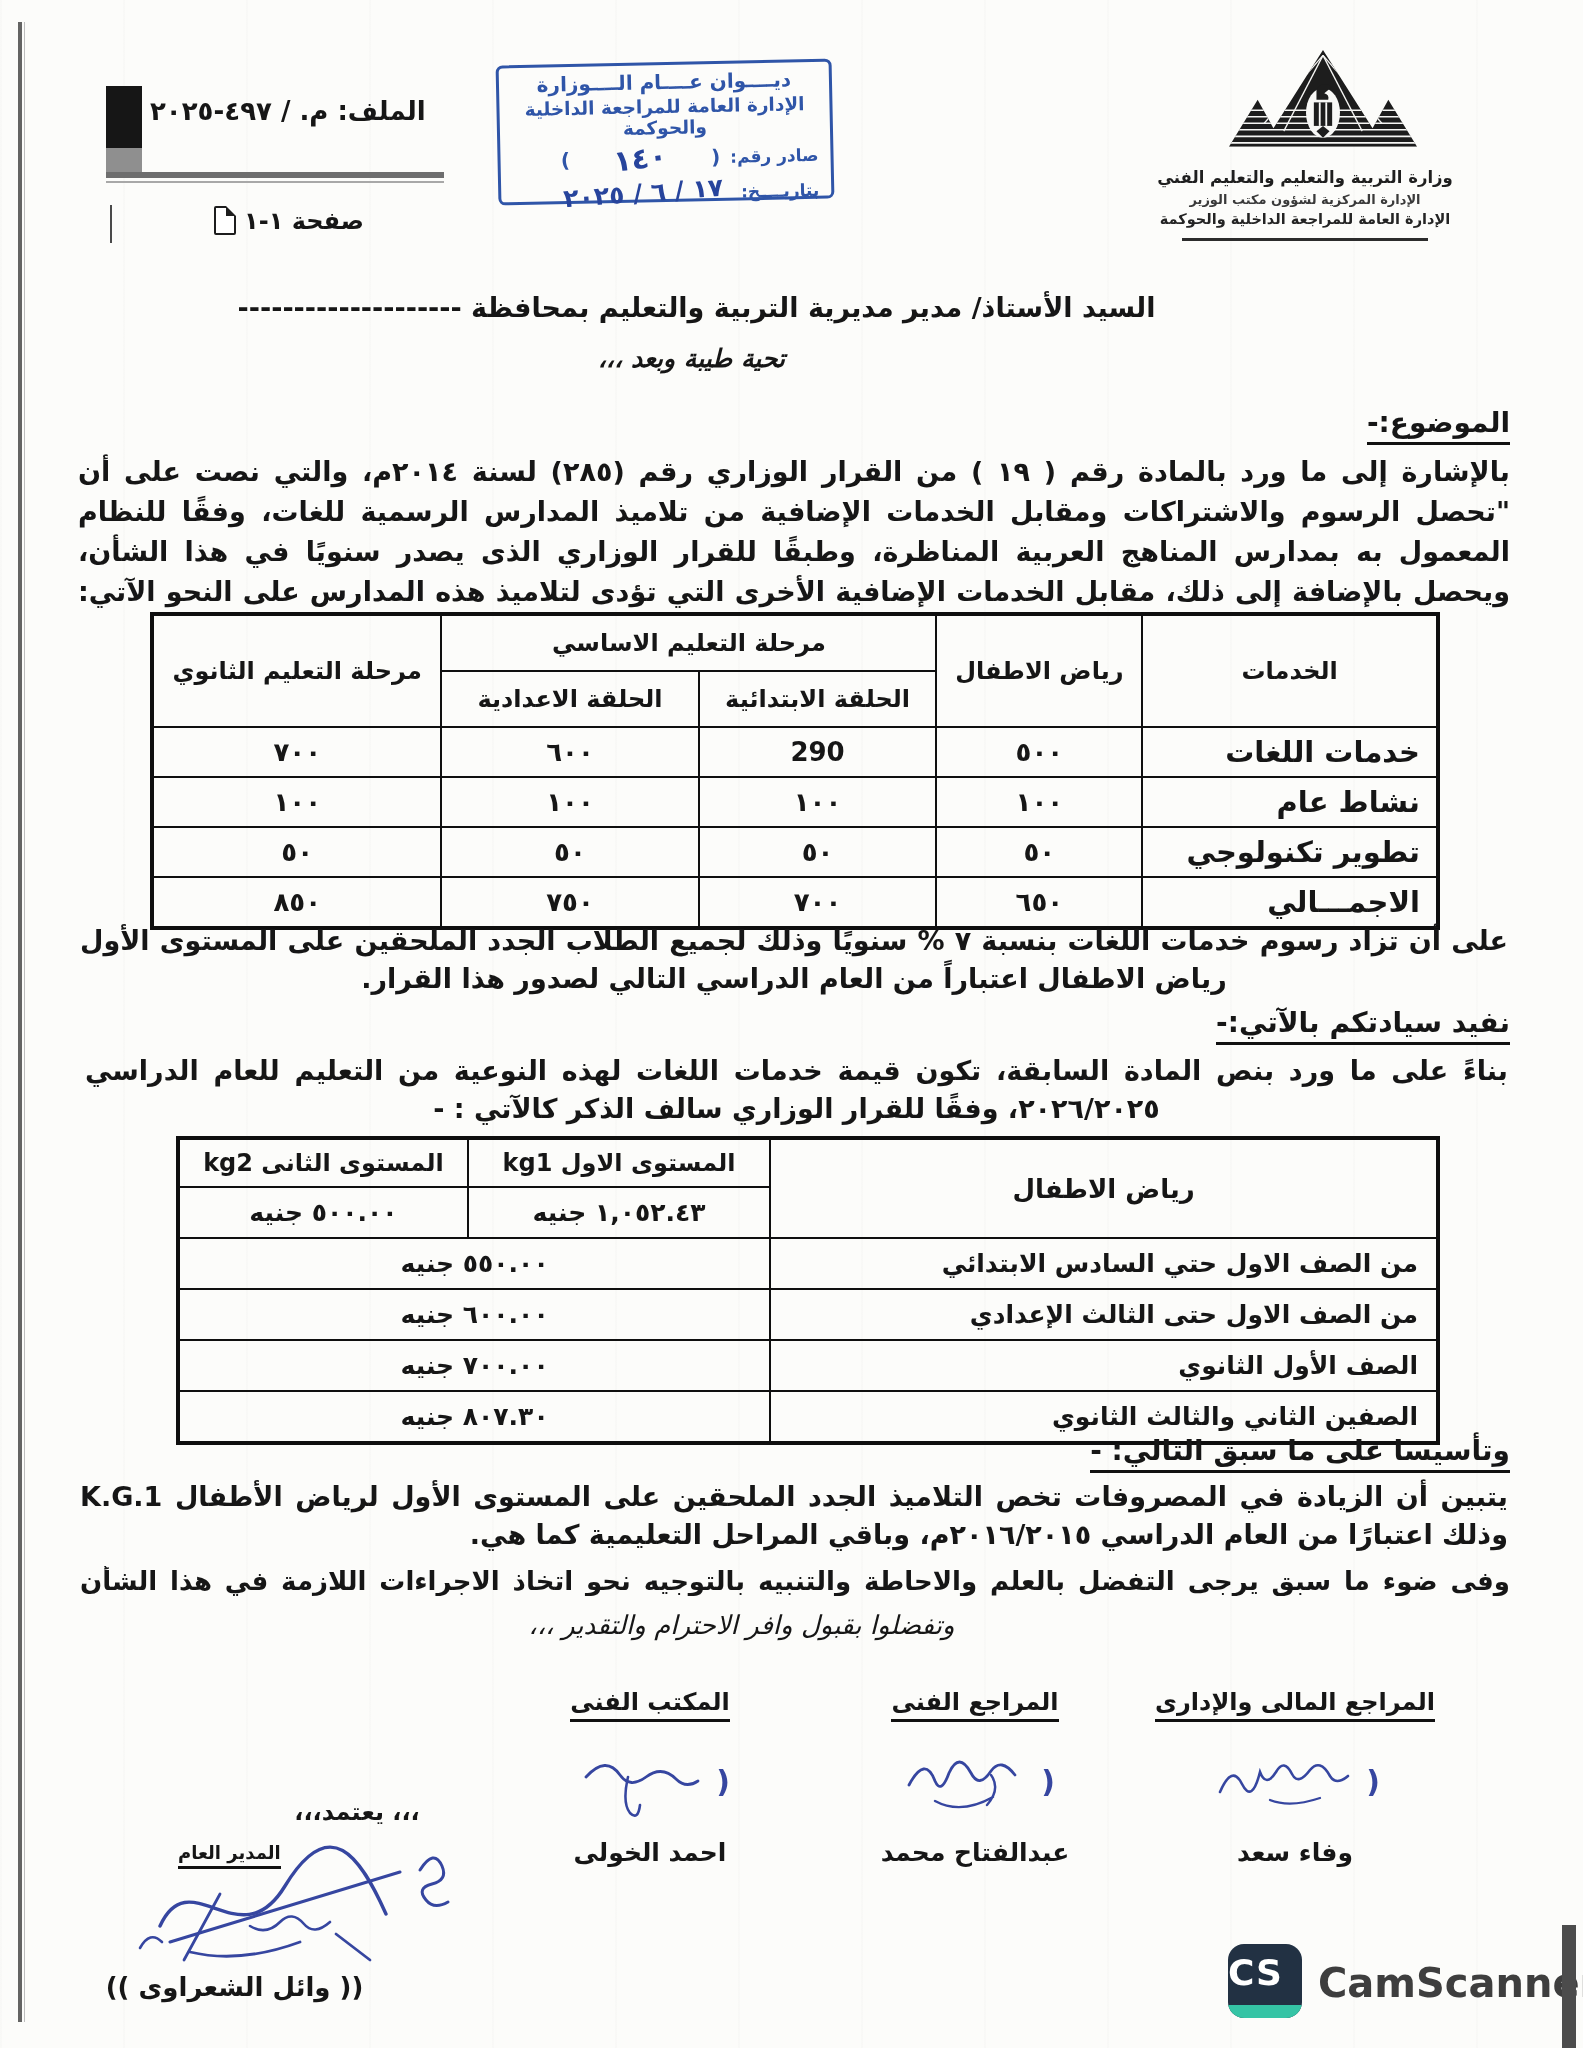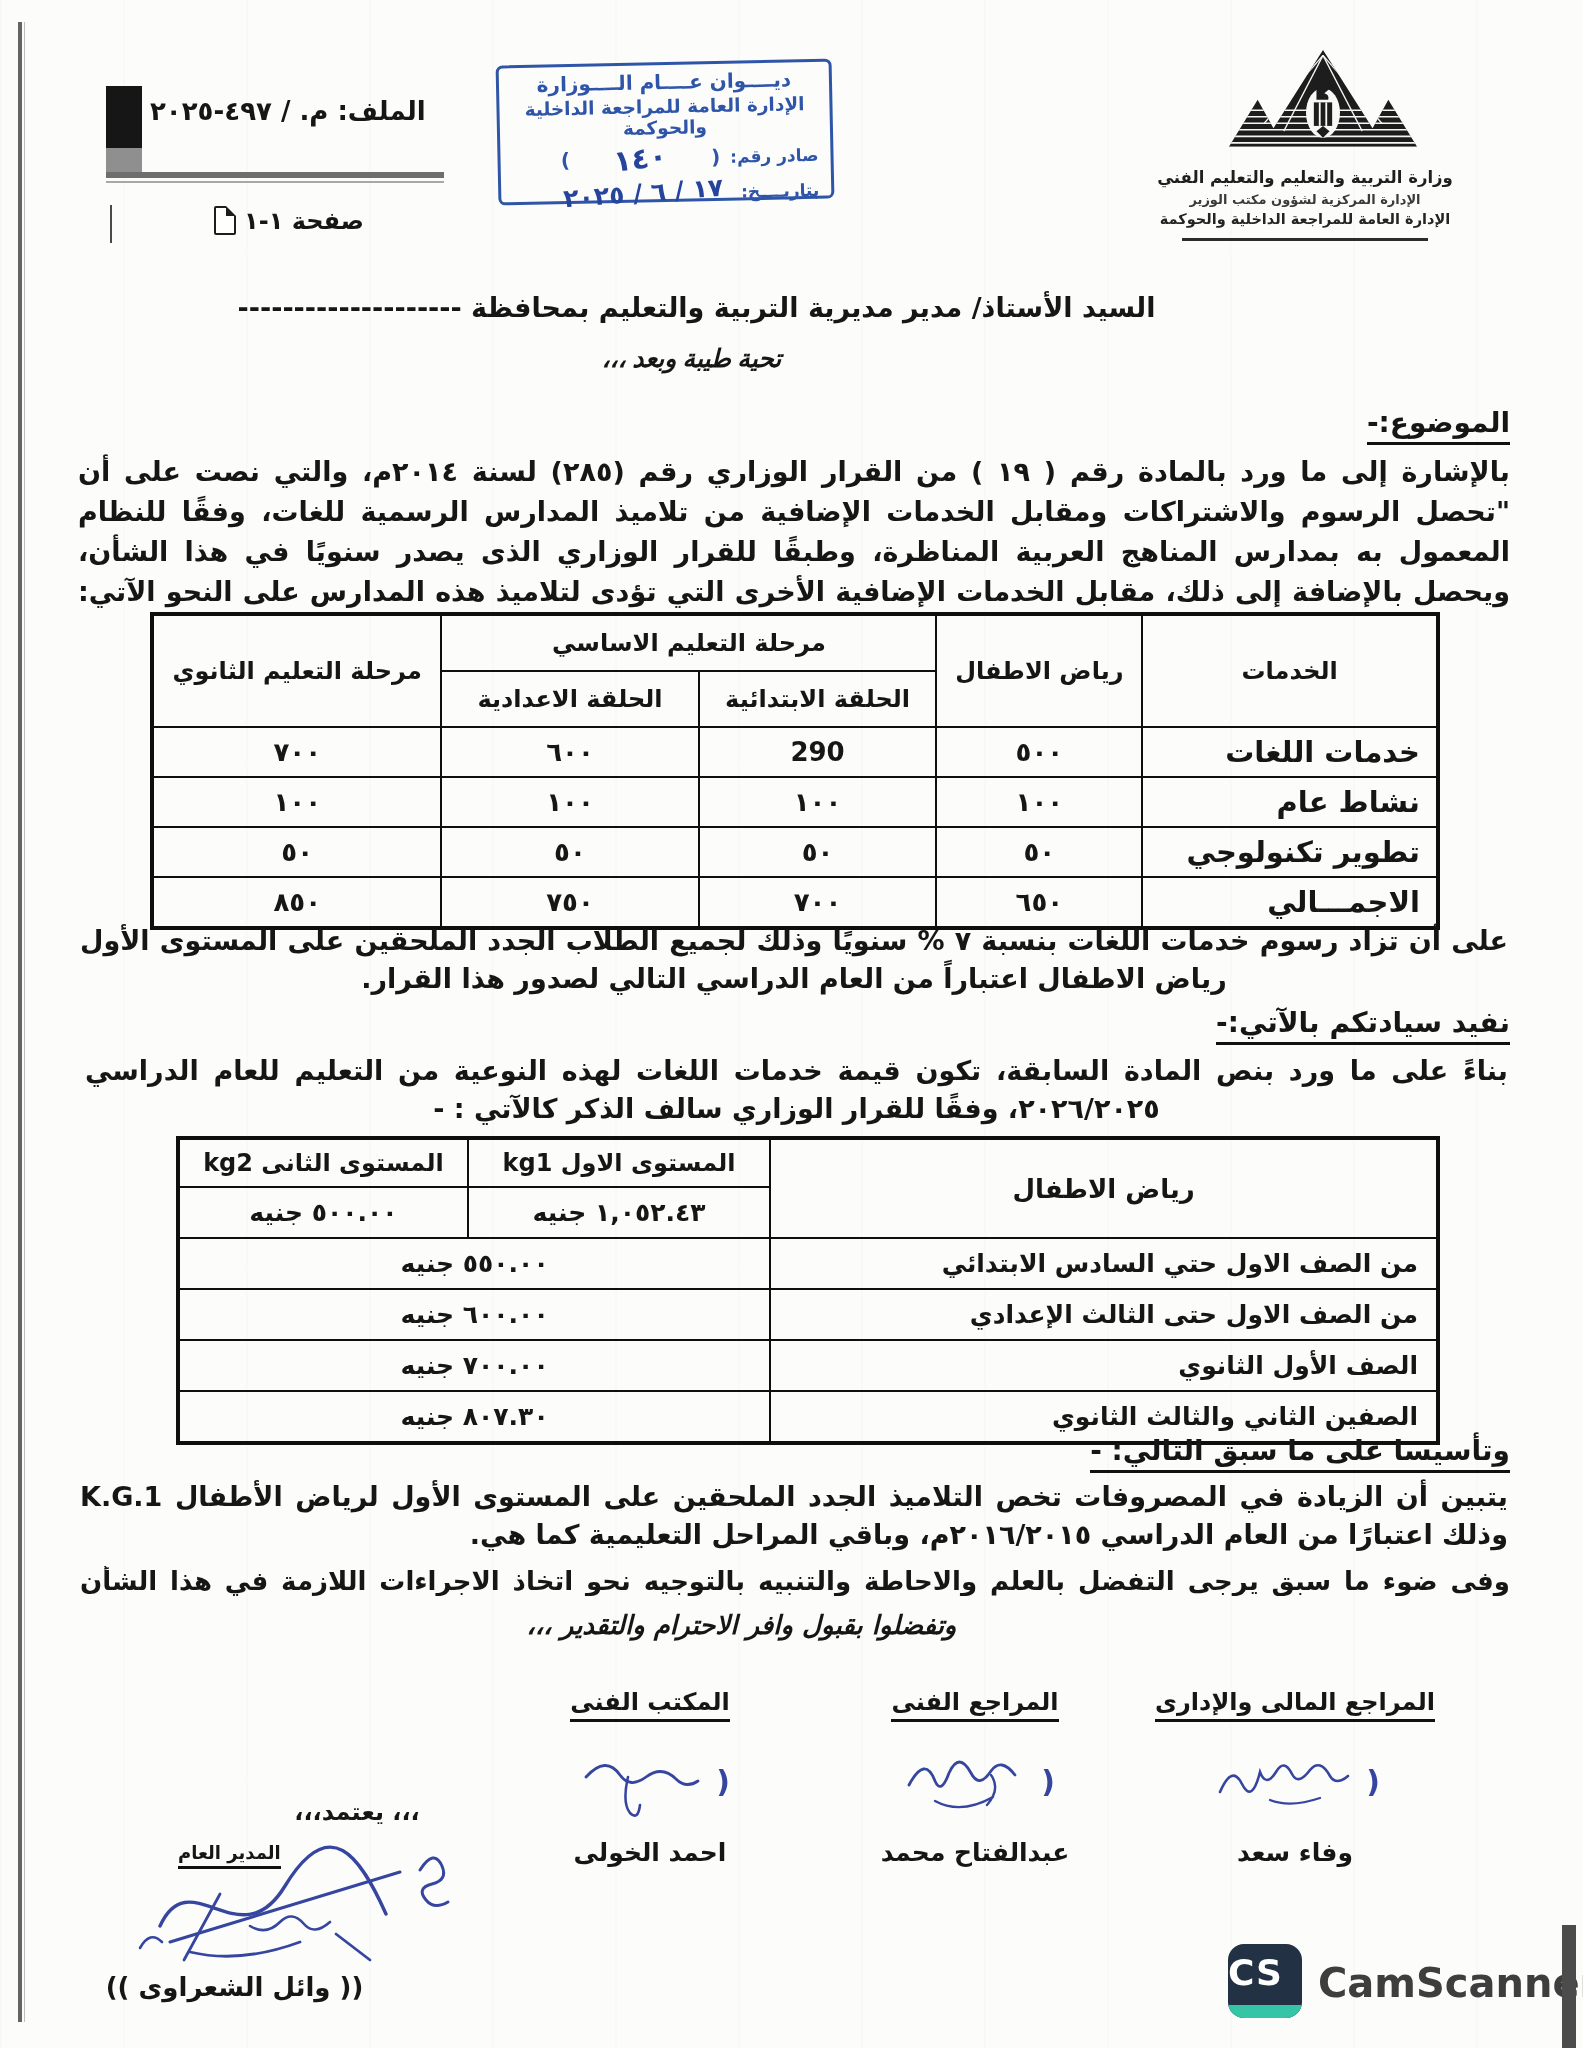--- a/index.html
+++ b/index.html
@@ -44,32 +44,32 @@
   .stamp-num{font-size:29px;transform:rotate(-6deg);margin:0 34px;font-weight:700;}
   .stamp-date{font-size:25px;transform:rotate(-3deg);letter-spacing:2px;font-weight:700;margin-right:8px;}
   
   .emblem{left:1225px;top:44px;}
   .logo-t1{left:1140px;top:168px;width:330px;text-align:center;font-size:16.5px;font-weight:700;color:#1f1f1f;}
   .logo-t2{left:1140px;top:192px;width:330px;text-align:center;font-size:13px;font-weight:700;color:#3a3a3a;}
   .logo-t3{left:1140px;top:211px;width:330px;text-align:center;font-size:14.5px;font-weight:700;color:#242424;}
   .logo-rule{left:1182px;top:238px;width:246px;height:3px;background:#2c2c2c;}
   
   .salutation{left:140px;right:330px;top:292px;text-align:center;font-size:27px;font-weight:700;}
-  .greeting{left:400px;right:600px;top:344px;text-align:center;font-size:25px;font-weight:700;font-style:italic;font-family:Liberation Serif, serif;}
+  .greeting{left:400px;right:600px;top:344px;text-align:center;font-size:25px;font-weight:700;font-style:italic;}
   .h-underline{display:inline-block;border-bottom:3px solid #111;padding-bottom:3px;}
   .subject-h{right:73px;top:406px;font-size:28px;font-weight:800;}
   .para{text-align:justify;font-size:27px;font-weight:600;line-height:40px;overflow:hidden;}
   .para1{right:73px;left:78px;top:452px;height:166px;}
   .after-t1{right:75px;left:80px;top:922px;height:80px;line-height:38px;text-align-last:center;}
   .inform-h{right:73px;top:1006px;font-size:28px;font-weight:800;}
   .inform-p{right:75px;left:85px;top:1052px;height:80px;line-height:38px;text-align-last:center;}
   .basis-h{right:73px;top:1434px;font-size:28px;font-weight:800;}
   .basis-p{right:75px;left:80px;top:1478px;height:80px;line-height:38px;text-align-last:right;}
   .action-line{right:73px;left:80px;top:1566px;font-size:26px;font-weight:800;text-align:justify;text-align-last:justify;white-space:nowrap;overflow:hidden;}
-  .closing-line{left:380px;right:480px;top:1610px;text-align:center;font-size:26px;font-weight:700;font-style:italic;}
+  .closing-line{left:380px;right:480px;top:1610px;text-align:center;font-size:26px;font-weight:400;font-style:italic;}
   
   .t1wrap{right:143px;left:150px;top:612px;}
   .t2wrap{right:143px;left:176px;top:1136px;}
   table{width:100%;border-collapse:collapse;direction:rtl;}
   .doc-table td{border:2.6px solid #0f0f0f;text-align:center;vertical-align:middle;}
   .doc-table{border:4px solid #0f0f0f;}
   .t1 .hd{font-size:24px;font-weight:700;height:52px;}
   .t1 .num{font-size:26px;font-weight:600;height:46px;}
   .t1 .lbl{font-size:29px;font-weight:600;text-align:right;padding-right:16px;}
   .t2 .hd{font-size:24px;font-weight:700;height:44px;}

